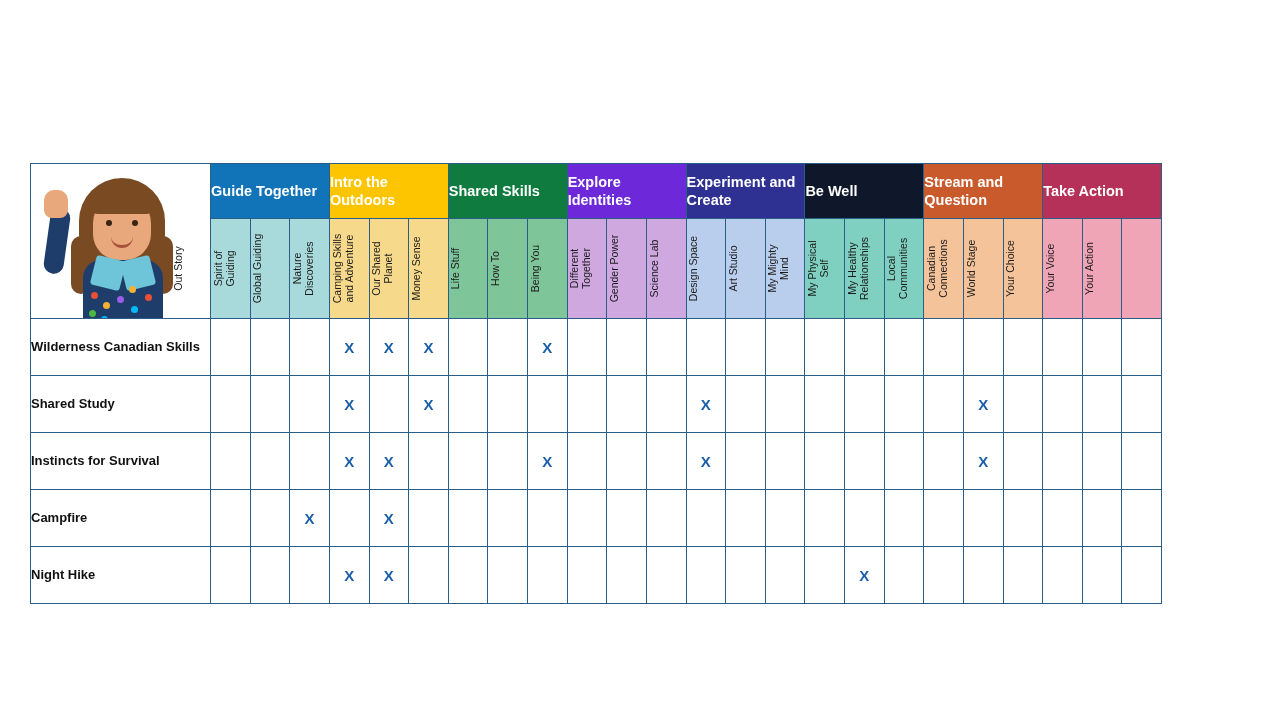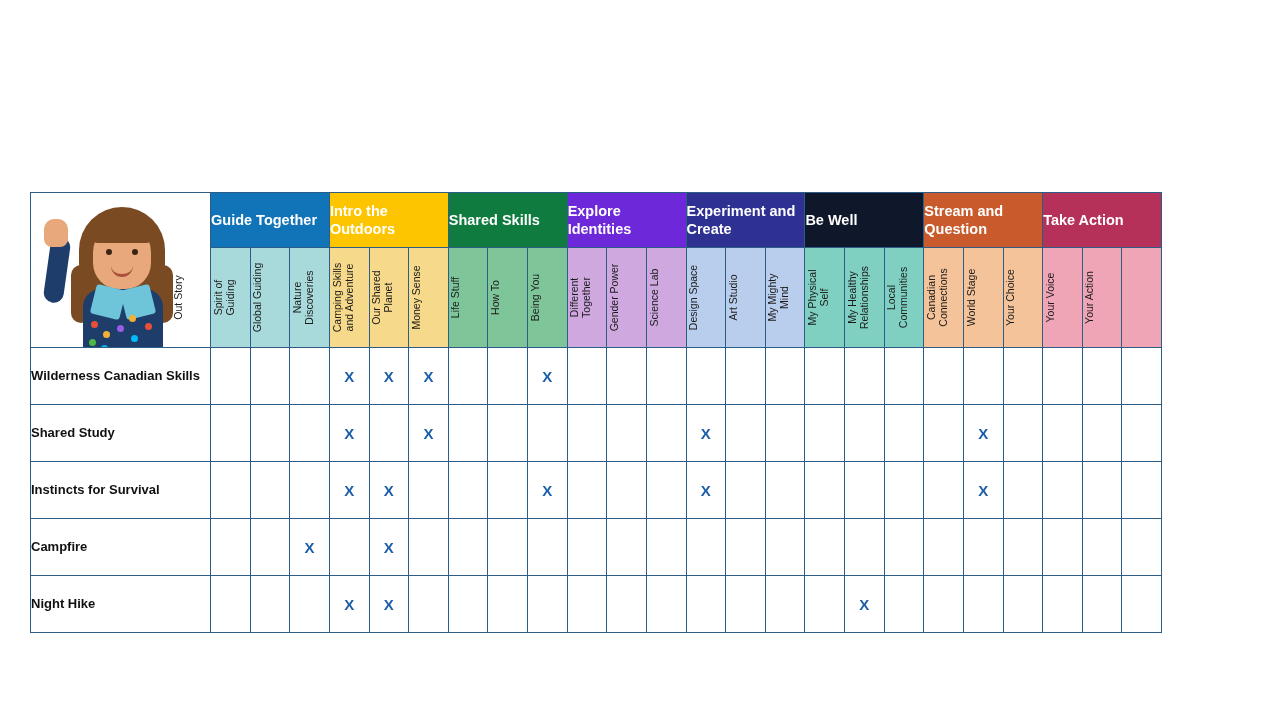--- a/index.html
+++ b/index.html
@@ -33,21 +33,20 @@
     position: absolute;
     left: 30px;
     top: 163px;
     width: 1250px;
   }
 
   table.matrix {
     border-collapse: collapse;
     table-layout: fixed;
     width: 1132px;
-    margin-top: 29px;
   }
 
   table.matrix td, table.matrix th {
     padding: 0;
     margin: 0;
     border: 1px solid #2b5d86;
     vertical-align: middle;
     box-sizing: border-box;
   }
 

